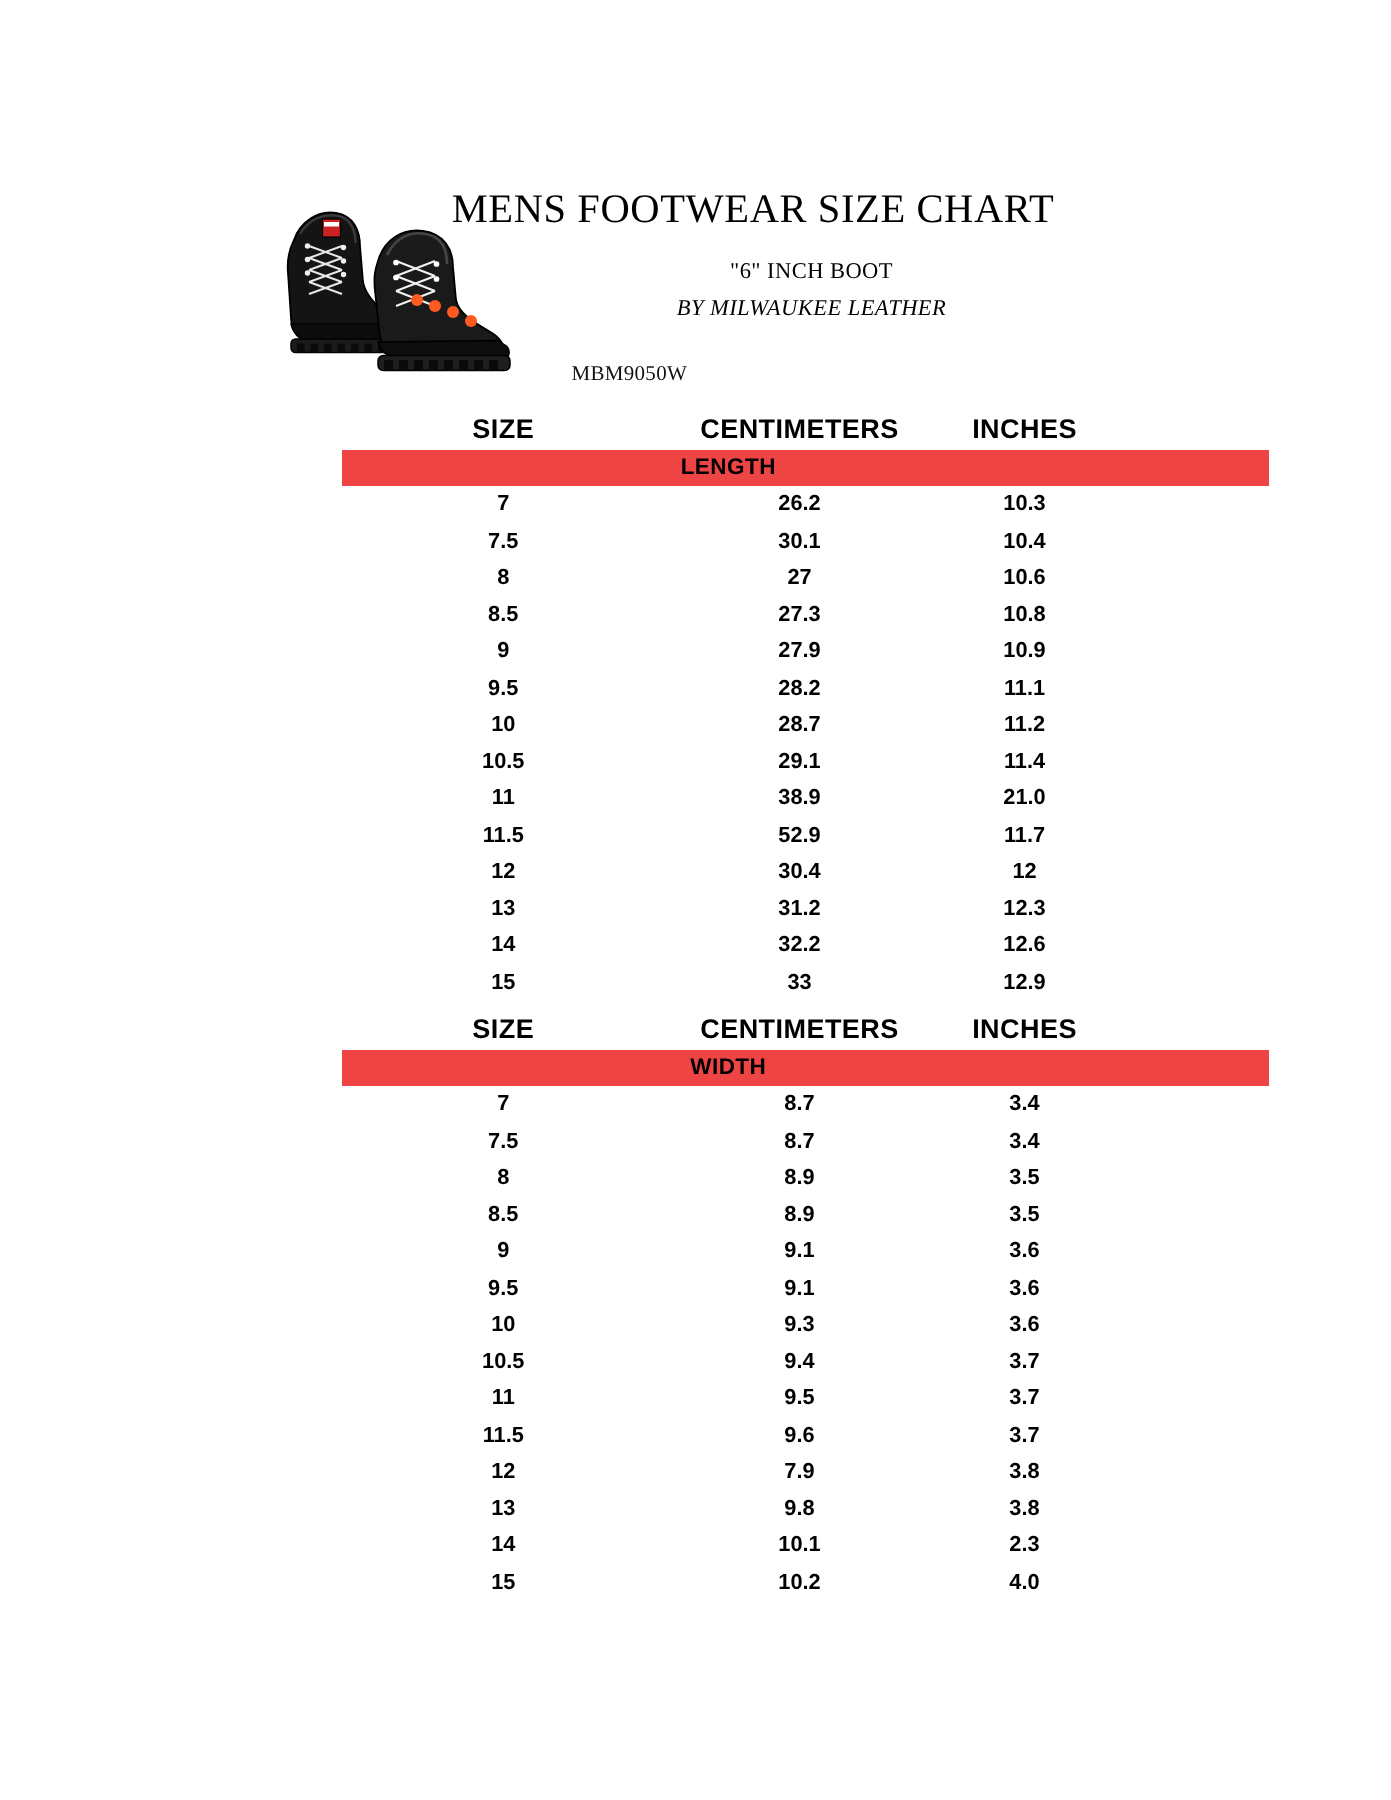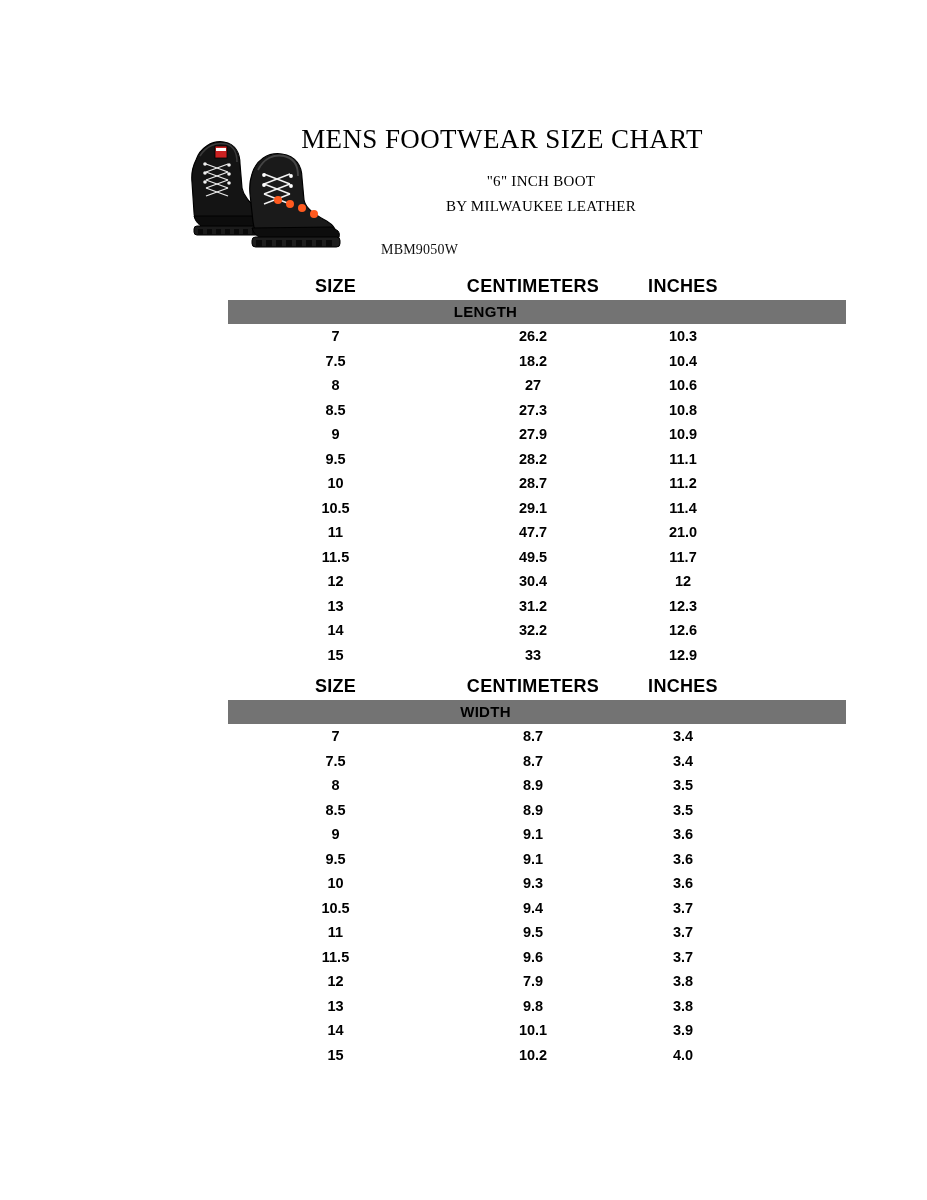--- a/index.html
+++ b/index.html
@@ -71,21 +71,21 @@
     position: absolute;
     width: 927px;
     text-align: center;
     font-family: "Liberation Serif", serif;
     font-size: 15px;
     letter-spacing: 0.3px;
     padding-left: 155px;
     box-sizing: border-box;
   }
   .subtitle1 { left: 0; top: 63px; }
-  .subtitle2 { left: 0; top: 88px; }
+  .subtitle2 { left: 0; top: 88px; font-style: italic; }
 
   
   .table-block {
     position: absolute;
     left: 228px;
     width: 618px;
   }
   #length-block { top: 272px; }
   #width-block  { top: 672px; }
 
@@ -113,21 +113,21 @@
   col.c-pad  { width: 103px; }
 
   tr.head-row th {
     font-size: 18px;
     height: 28px;
     line-height: 28px;
     letter-spacing: 0.3px;
   }
 
   tr.band-row td {
-    background: #737373;
+    background: #ef4444;
     height: 24px;
     line-height: 24px;
     font-size: 15px;
     letter-spacing: 0.3px;
   }
 
   .band-inner {
     display: block;
     width: 100%;
     text-align: center;
@@ -251,21 +251,21 @@
       </thead>
       <tbody>
         <tr>
           <td>7</td>
           <td>26.2</td>
           <td>10.3</td>
           <td></td>
         </tr>
         <tr>
           <td>7.5</td>
-          <td>18.2</td>
+          <td>30.1</td>
           <td>10.4</td>
           <td></td>
         </tr>
         <tr>
           <td>8</td>
           <td>27</td>
           <td>10.6</td>
           <td></td>
         </tr>
         <tr>
@@ -293,27 +293,27 @@
           <td></td>
         </tr>
         <tr>
           <td>10.5</td>
           <td>29.1</td>
           <td>11.4</td>
           <td></td>
         </tr>
         <tr>
           <td>11</td>
-          <td>47.7</td>
+          <td>38.9</td>
           <td>21.0</td>
           <td></td>
         </tr>
         <tr>
           <td>11.5</td>
-          <td>49.5</td>
+          <td>52.9</td>
           <td>11.7</td>
           <td></td>
         </tr>
         <tr>
           <td>12</td>
           <td>30.4</td>
           <td>12</td>
           <td></td>
         </tr>
         <tr>
@@ -428,21 +428,21 @@
         </tr>
         <tr>
           <td>13</td>
           <td>9.8</td>
           <td>3.8</td>
           <td></td>
         </tr>
         <tr>
           <td>14</td>
           <td>10.1</td>
-          <td>3.9</td>
+          <td>2.3</td>
           <td></td>
         </tr>
         <tr>
           <td>15</td>
           <td>10.2</td>
           <td>4.0</td>
           <td></td>
         </tr>
       </tbody>
     </table>

